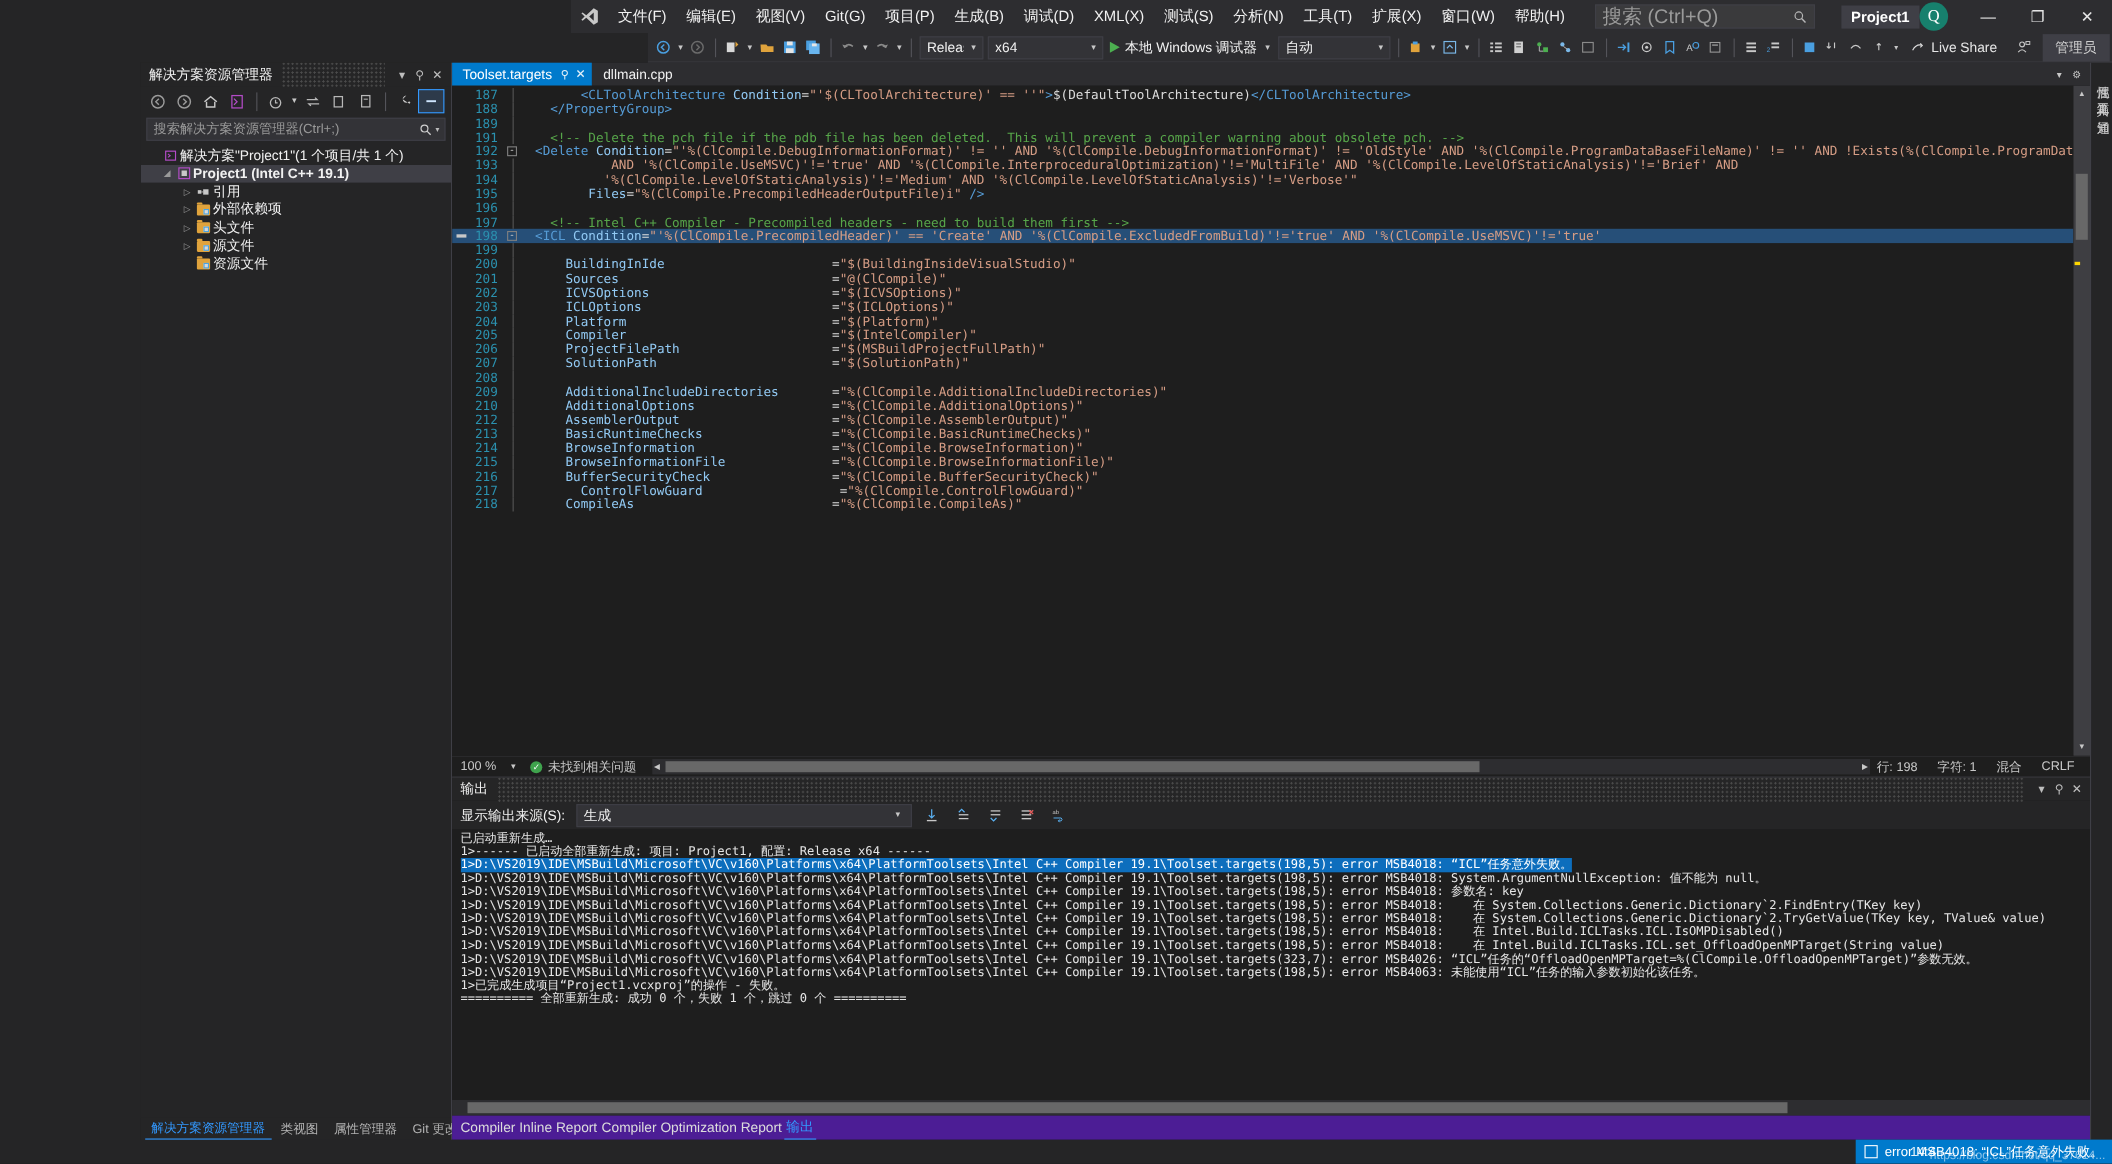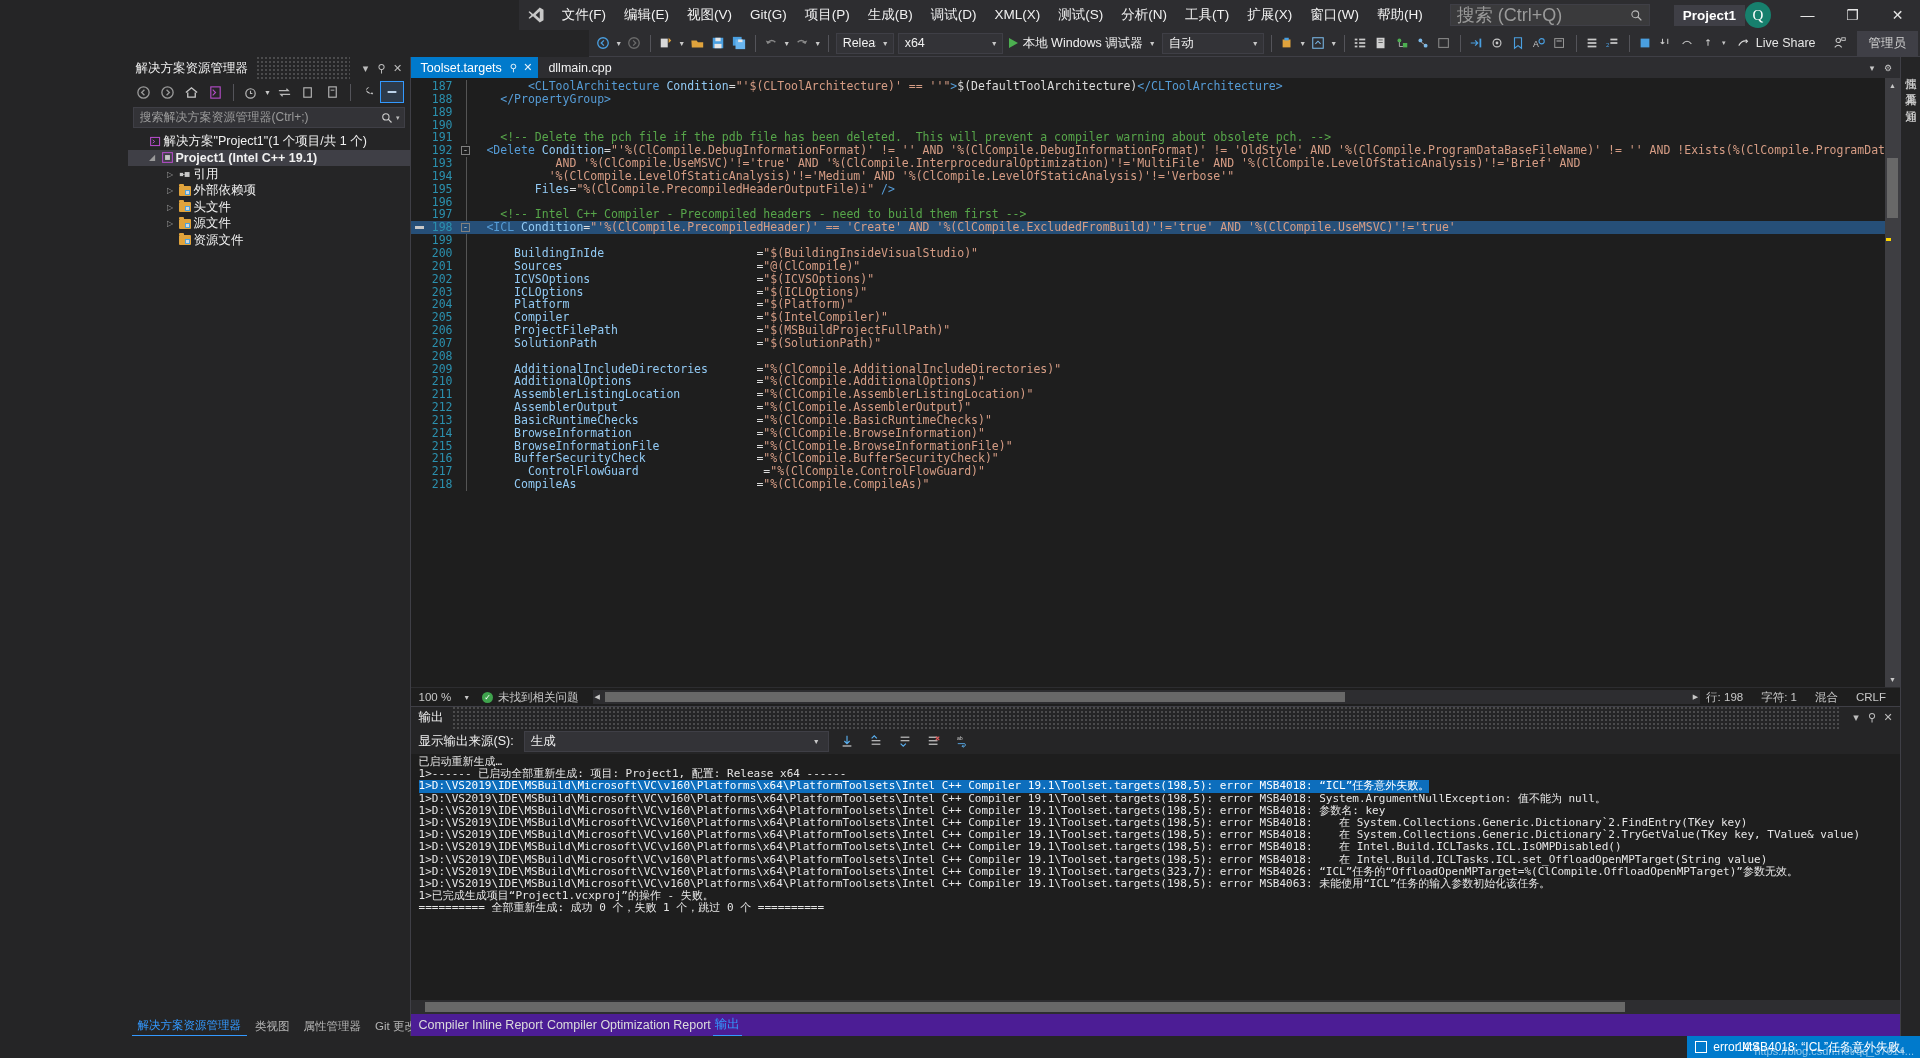--- a/index.html
+++ b/index.html
@@ -641,42 +641,40 @@
           <span class="tsr-b">⚙</span>
         </div>
       </div>
 
       <div class="editor-wrap">
         <div class="editor">
           <div class="code-lines" id="code-lines">
               <div class="cl"><div class="gmark"></div><div class="lno">187</div><div class="fold"><span class="bar"></span></div><div class="ctext"><span class="k-pun">        </span><span class="k-tag">&lt;CLToolArchitecture</span><span class="k-attr"> Condition</span><span class="k-pun">=</span><span class="k-str">"'$(CLToolArchitecture)' == ''"</span><span class="k-tag">&gt;</span><span class="k-pun">$(DefaultToolArchitecture)</span><span class="k-tag">&lt;/CLToolArchitecture&gt;</span></div></div>
               <div class="cl"><div class="gmark"></div><div class="lno">188</div><div class="fold"><span class="bar"></span></div><div class="ctext"><span class="k-pun">    </span><span class="k-tag">&lt;/PropertyGroup&gt;</span></div></div>
               <div class="cl"><div class="gmark"></div><div class="lno">189</div><div class="fold"><span class="bar"></span></div><div class="ctext"></div></div>
-              <div class="cl"><div class="gmark"></div><div class="lno">190</div><div class="fold"><span class="bar"></span></div><div class="ctext"></div></div>
               <div class="cl"><div class="gmark"></div><div class="lno">191</div><div class="fold"><span class="bar"></span></div><div class="ctext"><span class="k-pun">    </span><span class="k-com">&lt;!-- Delete the pch file if the pdb file has been deleted.  This will prevent a compiler warning about obsolete pch. --&gt;</span></div></div>
               <div class="cl"><div class="gmark"></div><div class="lno">192</div><div class="fold"><span class="box">-</span></div><div class="ctext"><span class="k-pun">  </span><span class="k-tag">&lt;Delete</span><span class="k-attr"> Condition</span><span class="k-pun">=</span><span class="k-str">"'%(ClCompile.DebugInformationFormat)' != '' AND '%(ClCompile.DebugInformationFormat)' != 'OldStyle' AND '%(ClCompile.ProgramDataBaseFileName)' != '' AND !Exists(%(ClCompile.ProgramDat</span></div></div>
               <div class="cl"><div class="gmark"></div><div class="lno">193</div><div class="fold"><span class="bar"></span></div><div class="ctext"><span class="k-str">            AND '%(ClCompile.UseMSVC)'!='true' AND '%(ClCompile.InterproceduralOptimization)'!='MultiFile' AND '%(ClCompile.LevelOfStaticAnalysis)'!='Brief' AND</span></div></div>
               <div class="cl"><div class="gmark"></div><div class="lno">194</div><div class="fold"><span class="bar"></span></div><div class="ctext"><span class="k-str">           '%(ClCompile.LevelOfStaticAnalysis)'!='Medium' AND '%(ClCompile.LevelOfStaticAnalysis)'!='Verbose'"</span></div></div>
               <div class="cl"><div class="gmark"></div><div class="lno">195</div><div class="fold"><span class="bar"></span></div><div class="ctext"><span class="k-pun">         </span><span class="k-attr">Files</span><span class="k-pun">=</span><span class="k-str">"%(ClCompile.PrecompiledHeaderOutputFile)i"</span><span class="k-tag"> /&gt;</span></div></div>
               <div class="cl"><div class="gmark"></div><div class="lno">196</div><div class="fold"><span class="bar"></span></div><div class="ctext"></div></div>
               <div class="cl"><div class="gmark"></div><div class="lno">197</div><div class="fold"><span class="bar"></span></div><div class="ctext"><span class="k-pun">    </span><span class="k-com">&lt;!-- Intel C++ Compiler - Precompiled headers - need to build them first --&gt;</span></div></div>
               <div class="cl hl"><div class="gmark"><span class="dash"></span></div><div class="lno">198</div><div class="fold"><span class="box">-</span></div><div class="ctext"><span class="k-pun">  </span><span class="k-tag">&lt;ICL</span><span class="k-attr"> Condition</span><span class="k-pun">=</span><span class="k-str">"'%(ClCompile.PrecompiledHeader)' == 'Create' AND '%(ClCompile.ExcludedFromBuild)'!='true' AND '%(ClCompile.UseMSVC)'!='true'</span></div></div>
               <div class="cl"><div class="gmark"></div><div class="lno">199</div><div class="fold"><span class="bar"></span></div><div class="ctext"></div></div>
               <div class="cl"><div class="gmark"></div><div class="lno">200</div><div class="fold"><span class="bar"></span></div><div class="ctext"><span class="k-pun">      </span><span class="k-attr">BuildingInIde</span><span class="k-pun">                      </span><span class="k-pun">=</span><span class="k-str">"$(BuildingInsideVisualStudio)"</span></div></div>
               <div class="cl"><div class="gmark"></div><div class="lno">201</div><div class="fold"><span class="bar"></span></div><div class="ctext"><span class="k-pun">      </span><span class="k-attr">Sources</span><span class="k-pun">                            </span><span class="k-pun">=</span><span class="k-str">"@(ClCompile)"</span></div></div>
               <div class="cl"><div class="gmark"></div><div class="lno">202</div><div class="fold"><span class="bar"></span></div><div class="ctext"><span class="k-pun">      </span><span class="k-attr">ICVSOptions</span><span class="k-pun">                        </span><span class="k-pun">=</span><span class="k-str">"$(ICVSOptions)"</span></div></div>
               <div class="cl"><div class="gmark"></div><div class="lno">203</div><div class="fold"><span class="bar"></span></div><div class="ctext"><span class="k-pun">      </span><span class="k-attr">ICLOptions</span><span class="k-pun">                         </span><span class="k-pun">=</span><span class="k-str">"$(ICLOptions)"</span></div></div>
               <div class="cl"><div class="gmark"></div><div class="lno">204</div><div class="fold"><span class="bar"></span></div><div class="ctext"><span class="k-pun">      </span><span class="k-attr">Platform</span><span class="k-pun">                           </span><span class="k-pun">=</span><span class="k-str">"$(Platform)"</span></div></div>
               <div class="cl"><div class="gmark"></div><div class="lno">205</div><div class="fold"><span class="bar"></span></div><div class="ctext"><span class="k-pun">      </span><span class="k-attr">Compiler</span><span class="k-pun">                           </span><span class="k-pun">=</span><span class="k-str">"$(IntelCompiler)"</span></div></div>
               <div class="cl"><div class="gmark"></div><div class="lno">206</div><div class="fold"><span class="bar"></span></div><div class="ctext"><span class="k-pun">      </span><span class="k-attr">ProjectFilePath</span><span class="k-pun">                    </span><span class="k-pun">=</span><span class="k-str">"$(MSBuildProjectFullPath)"</span></div></div>
               <div class="cl"><div class="gmark"></div><div class="lno">207</div><div class="fold"><span class="bar"></span></div><div class="ctext"><span class="k-pun">      </span><span class="k-attr">SolutionPath</span><span class="k-pun">                       </span><span class="k-pun">=</span><span class="k-str">"$(SolutionPath)"</span></div></div>
               <div class="cl"><div class="gmark"></div><div class="lno">208</div><div class="fold"><span class="bar"></span></div><div class="ctext"></div></div>
               <div class="cl"><div class="gmark"></div><div class="lno">209</div><div class="fold"><span class="bar"></span></div><div class="ctext"><span class="k-pun">      </span><span class="k-attr">AdditionalIncludeDirectories</span><span class="k-pun">       </span><span class="k-pun">=</span><span class="k-str">"%(ClCompile.AdditionalIncludeDirectories)"</span></div></div>
               <div class="cl"><div class="gmark"></div><div class="lno">210</div><div class="fold"><span class="bar"></span></div><div class="ctext"><span class="k-pun">      </span><span class="k-attr">AdditionalOptions</span><span class="k-pun">                  </span><span class="k-pun">=</span><span class="k-str">"%(ClCompile.AdditionalOptions)"</span></div></div>
-              <div class="cl"><div class="gmark"></div><div class="lno">211</div><div class="fold"><span class="bar"></span></div><div class="ctext"><span class="k-pun">      </span><span class="k-attr">AssemblerListingLocation</span><span class="k-pun">           </span><span class="k-pun">=</span><span class="k-str">"%(ClCompile.AssemblerListingLocation)"</span></div></div>
               <div class="cl"><div class="gmark"></div><div class="lno">212</div><div class="fold"><span class="bar"></span></div><div class="ctext"><span class="k-pun">      </span><span class="k-attr">AssemblerOutput</span><span class="k-pun">                    </span><span class="k-pun">=</span><span class="k-str">"%(ClCompile.AssemblerOutput)"</span></div></div>
               <div class="cl"><div class="gmark"></div><div class="lno">213</div><div class="fold"><span class="bar"></span></div><div class="ctext"><span class="k-pun">      </span><span class="k-attr">BasicRuntimeChecks</span><span class="k-pun">                 </span><span class="k-pun">=</span><span class="k-str">"%(ClCompile.BasicRuntimeChecks)"</span></div></div>
               <div class="cl"><div class="gmark"></div><div class="lno">214</div><div class="fold"><span class="bar"></span></div><div class="ctext"><span class="k-pun">      </span><span class="k-attr">BrowseInformation</span><span class="k-pun">                  </span><span class="k-pun">=</span><span class="k-str">"%(ClCompile.BrowseInformation)"</span></div></div>
               <div class="cl"><div class="gmark"></div><div class="lno">215</div><div class="fold"><span class="bar"></span></div><div class="ctext"><span class="k-pun">      </span><span class="k-attr">BrowseInformationFile</span><span class="k-pun">              </span><span class="k-pun">=</span><span class="k-str">"%(ClCompile.BrowseInformationFile)"</span></div></div>
               <div class="cl"><div class="gmark"></div><div class="lno">216</div><div class="fold"><span class="bar"></span></div><div class="ctext"><span class="k-pun">      </span><span class="k-attr">BufferSecurityCheck</span><span class="k-pun">                </span><span class="k-pun">=</span><span class="k-str">"%(ClCompile.BufferSecurityCheck)"</span></div></div>
               <div class="cl"><div class="gmark"></div><div class="lno">217</div><div class="fold"><span class="bar"></span></div><div class="ctext"><span class="k-pun">        </span><span class="k-attr">ControlFlowGuard</span><span class="k-pun">                  </span><span class="k-pun">=</span><span class="k-str">"%(ClCompile.ControlFlowGuard)"</span></div></div>
               <div class="cl"><div class="gmark"></div><div class="lno">218</div><div class="fold"><span class="bar"></span></div><div class="ctext"><span class="k-pun">      </span><span class="k-attr">CompileAs</span><span class="k-pun">                          </span><span class="k-pun">=</span><span class="k-str">"%(ClCompile.CompileAs)"</span></div></div>
             </div>
         </div>
         <div class="vscroll">

